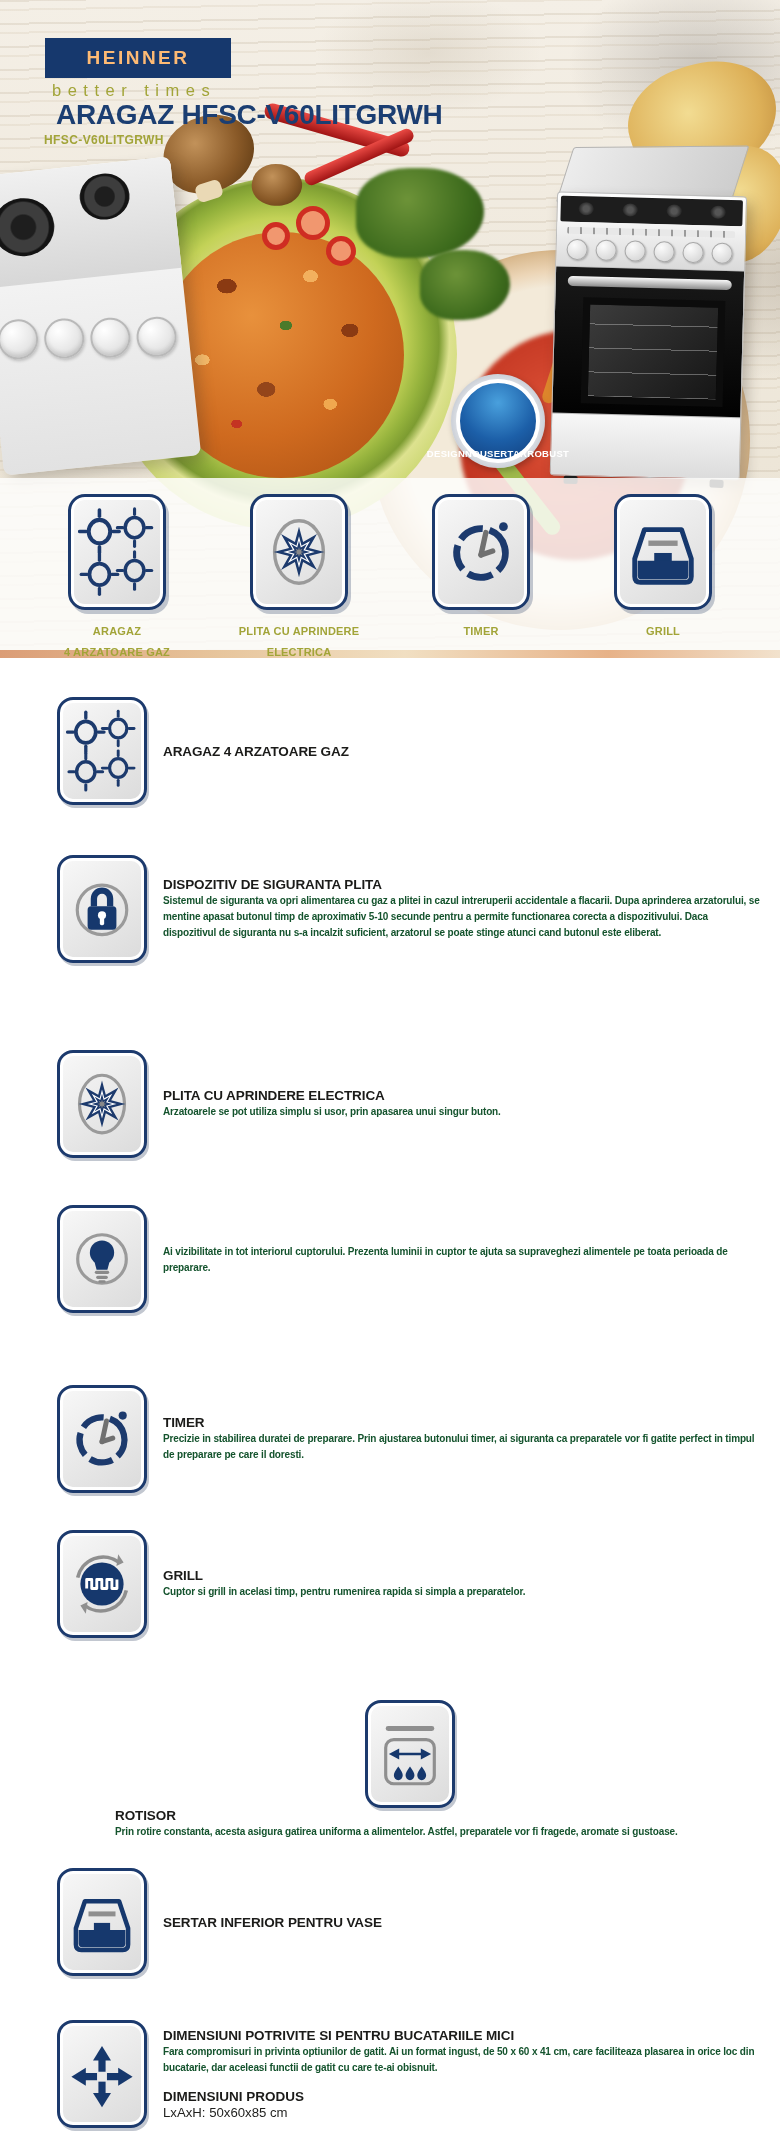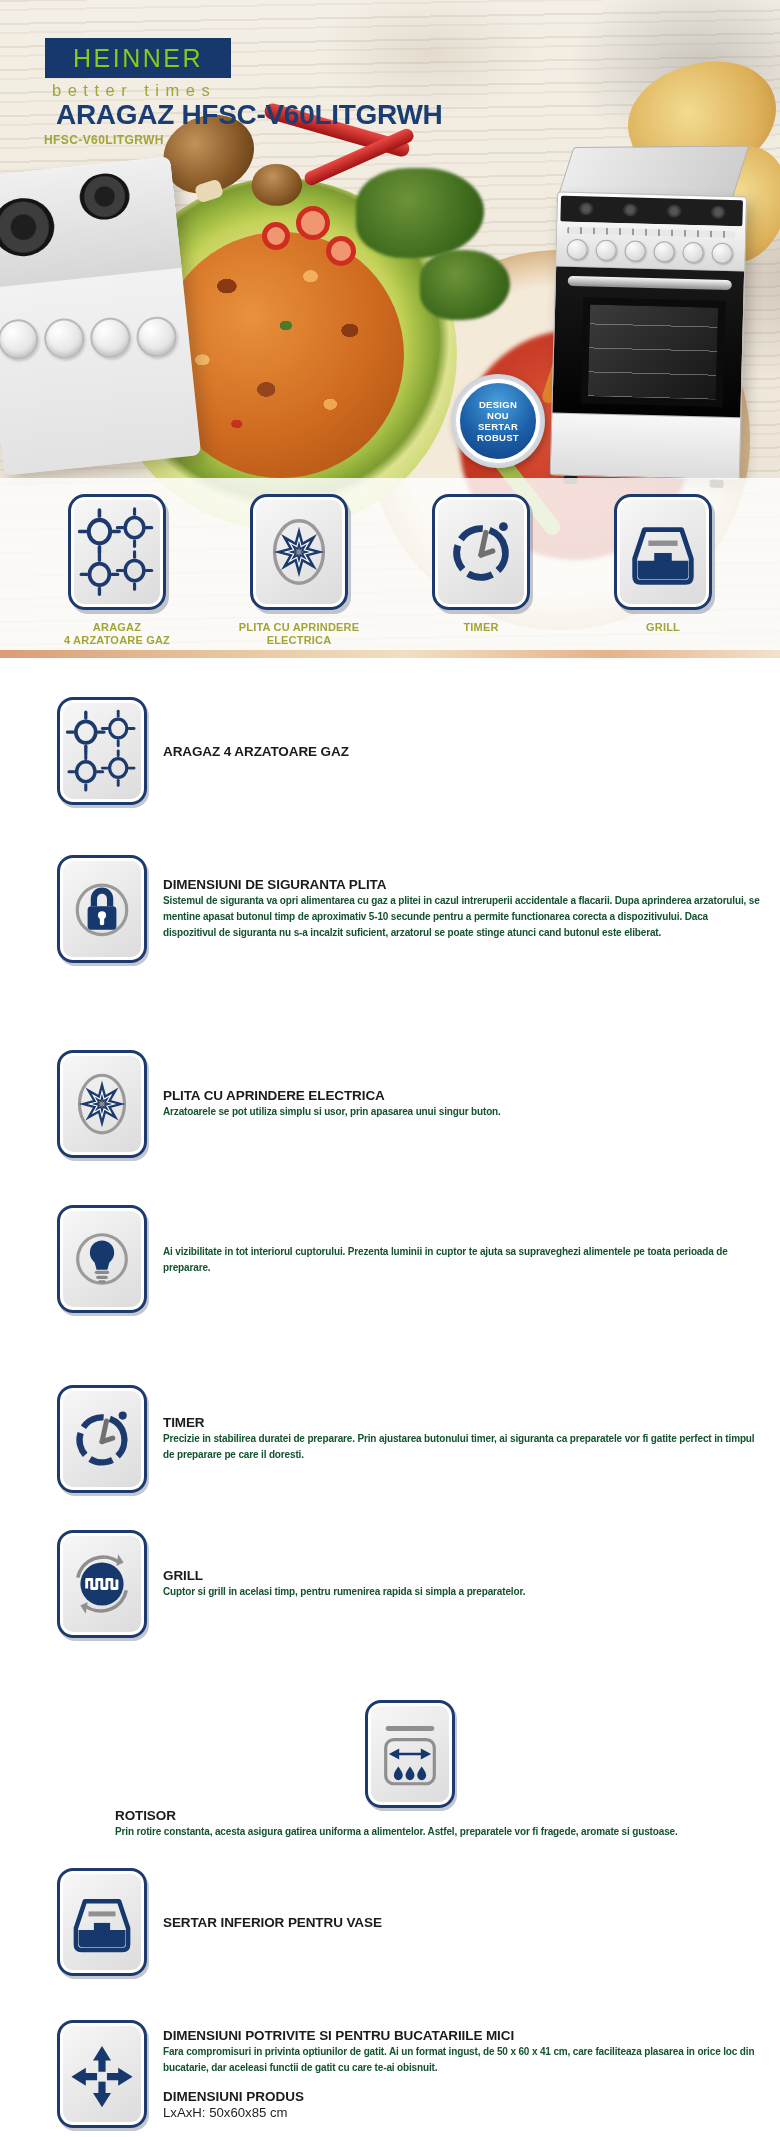--- a/index.html
+++ b/index.html
@@ -88,41 +88,41 @@
   .drawerR{height:60px;background:linear-gradient(#f7f7f7,#dcdcdc);border-top:1px solid #bbb;}
   .foot{position:absolute;bottom:-6px;width:14px;height:8px;background:#1c1c1c;border-radius:2px;}
 
   
   .badge{left:451px;top:374px;width:94px;height:94px;border-radius:50%;
     background:radial-gradient(circle,#e7e9ec 55%, #c9ced6 72%, #b9c0ca 100%);
     display:flex;align-items:center;justify-content:center;box-shadow:2px 3px 6px rgba(0,0,0,.25);}
   .badge-in{width:76px;height:76px;border-radius:50%;border:4px solid #fff;
     background:radial-gradient(circle at 50% 26%,#49a0dd,#1c5fa8 55%,#113e7c);
     color:#fff;font-weight:bold;font-size:9.5px;line-height:11px;text-align:center;
-    display:flex;flex-direction:column;justify-content:center;letter-spacing:.3px;}
+    display:flex;flex-direction:row;justify-content:center;letter-spacing:.3px;align-items:flex-end;}
 
   
   .logo-box{left:45px;top:38px;width:186px;height:40px;background:#16386d;
     display:flex;align-items:center;justify-content:center;}
-  .logo-box span{color:#84cc16;font-weight:normal;font-size:25px;letter-spacing:2.5px;}
+  .logo-box span{color:#fdba74;font-weight:bold;font-size:19px;letter-spacing:2.5px;}
   .tagline{left:52px;top:81px;color:#a2a438;font-size:16.5px;letter-spacing:6.5px;font-weight:500;}
   .ptitle{left:42px;top:99px;color:#1b3e72;font-size:28px;font-weight:800;letter-spacing:-.3px;margin-left:14px;}
   .pcode{left:44px;top:133px;color:#a2a438;font-size:12px;font-weight:bold;letter-spacing:.4px;}
 
   
   .band{position:absolute;left:0;top:478px;width:780px;height:172px;
     background:rgba(254,254,253,.84);display:flex;padding:16px 26px 0;box-sizing:border-box;}
   .bstrip{position:absolute;left:0;top:650px;width:780px;height:8px;
     background:linear-gradient(90deg,#db9d76,#e7c59c 28%,#f1dfc2 52%,#e7b288 78%,#f2e2cd);}
   .qf{width:25%;display:flex;flex-direction:column;align-items:center;}
   .tile{width:92px;height:110px;border:3px solid #1c3a6d;border-radius:17px;
     background:linear-gradient(145deg,#f8f8f8,#dadada);
     box-shadow:inset 0 0 0 3px #fff, 3px 4px 0 rgba(40,60,100,.28);
     display:flex;align-items:center;justify-content:center;flex:none;}
-  .qf-label{margin-top:11px;color:#a2a438;font-weight:bold;font-size:11px;line-height:13px;
+  .qf-label{margin-top:11px;color:#a2a438;font-weight:bold;font-size:11px;line-height:21px;
     text-align:center;white-space:pre-line;letter-spacing:.2px;}
 
   
   .feature{position:absolute;left:57px;width:706px;display:flex;align-items:center;}
   .tile-s{width:84px;height:102px;border:3px solid #1c3a6d;border-radius:16px;
     background:linear-gradient(145deg,#f8f8f8,#dbdbdb);
     box-shadow:inset 0 0 0 3px #fff, 2px 3px 0 rgba(120,130,150,.45);
     display:flex;align-items:center;justify-content:center;flex:none;}
   .ftext{margin-left:16px;width:606px;}
   .f-title{font-size:13.5px;font-weight:bold;color:#1b1b19;letter-spacing:-.1px;}
@@ -354,21 +354,21 @@
     <div class="tile-s">
       <svg width="72" height="88" viewBox="0 0 80 96">
         <circle cx="40" cy="49" r="27.5" fill="none" stroke="#9a9a9a" stroke-width="3.5"></circle>
         <path d="M31,45 V36.5 a9,9 0 0 1 18,0 V45" fill="none" stroke="#16386d" stroke-width="7"></path>
         <rect x="24" y="45" width="32" height="26" rx="4" fill="#16386d"></rect>
         <circle cx="40" cy="55" r="4.5" fill="#fff"></circle>
         <rect x="37.6" y="57" width="4.8" height="9" rx="2" fill="#fff"></rect>
       </svg>
     </div>
     <div class="ftext">
-      <div class="f-title">DIMENSIUNI DE SIGURANTA PLITA</div>
+      <div class="f-title">DISPOZITIV DE SIGURANTA PLITA</div>
       <div class="f-body">Sistemul de siguranta va opri alimentarea cu gaz a plitei in cazul intreruperii accidentale a flacarii. Dupa aprinderea arzatorului, se mentine apasat butonul timp de aproximativ 5-10 secunde pentru a permite functionarea corecta a dispozitivului. Daca dispozitivul de siguranta nu s-a incalzit suficient, arzatorul se poate stinge atunci cand butonul este eliberat.</div>
     </div>
   </div>
 
   <div class="feature" style="top:1050px;">
     <div class="tile-s">
       <svg width="72" height="88" viewBox="0 0 80 96">
         <ellipse cx="40" cy="48" rx="25" ry="32" fill="none" stroke="#9a9a9a" stroke-width="3.5"></ellipse>
         <g transform="translate(40,48)">
           <polygon fill="#1c3a6d" points="0,-26 4.2,-10.2 18.4,-18.4 10.2,-4.2 26,0 10.2,4.2 18.4,18.4 4.2,10.2 0,26 -4.2,10.2 -18.4,18.4 -10.2,4.2 -26,0 -10.2,-4.2 -18.4,-18.4 -4.2,-10.2"></polygon>

